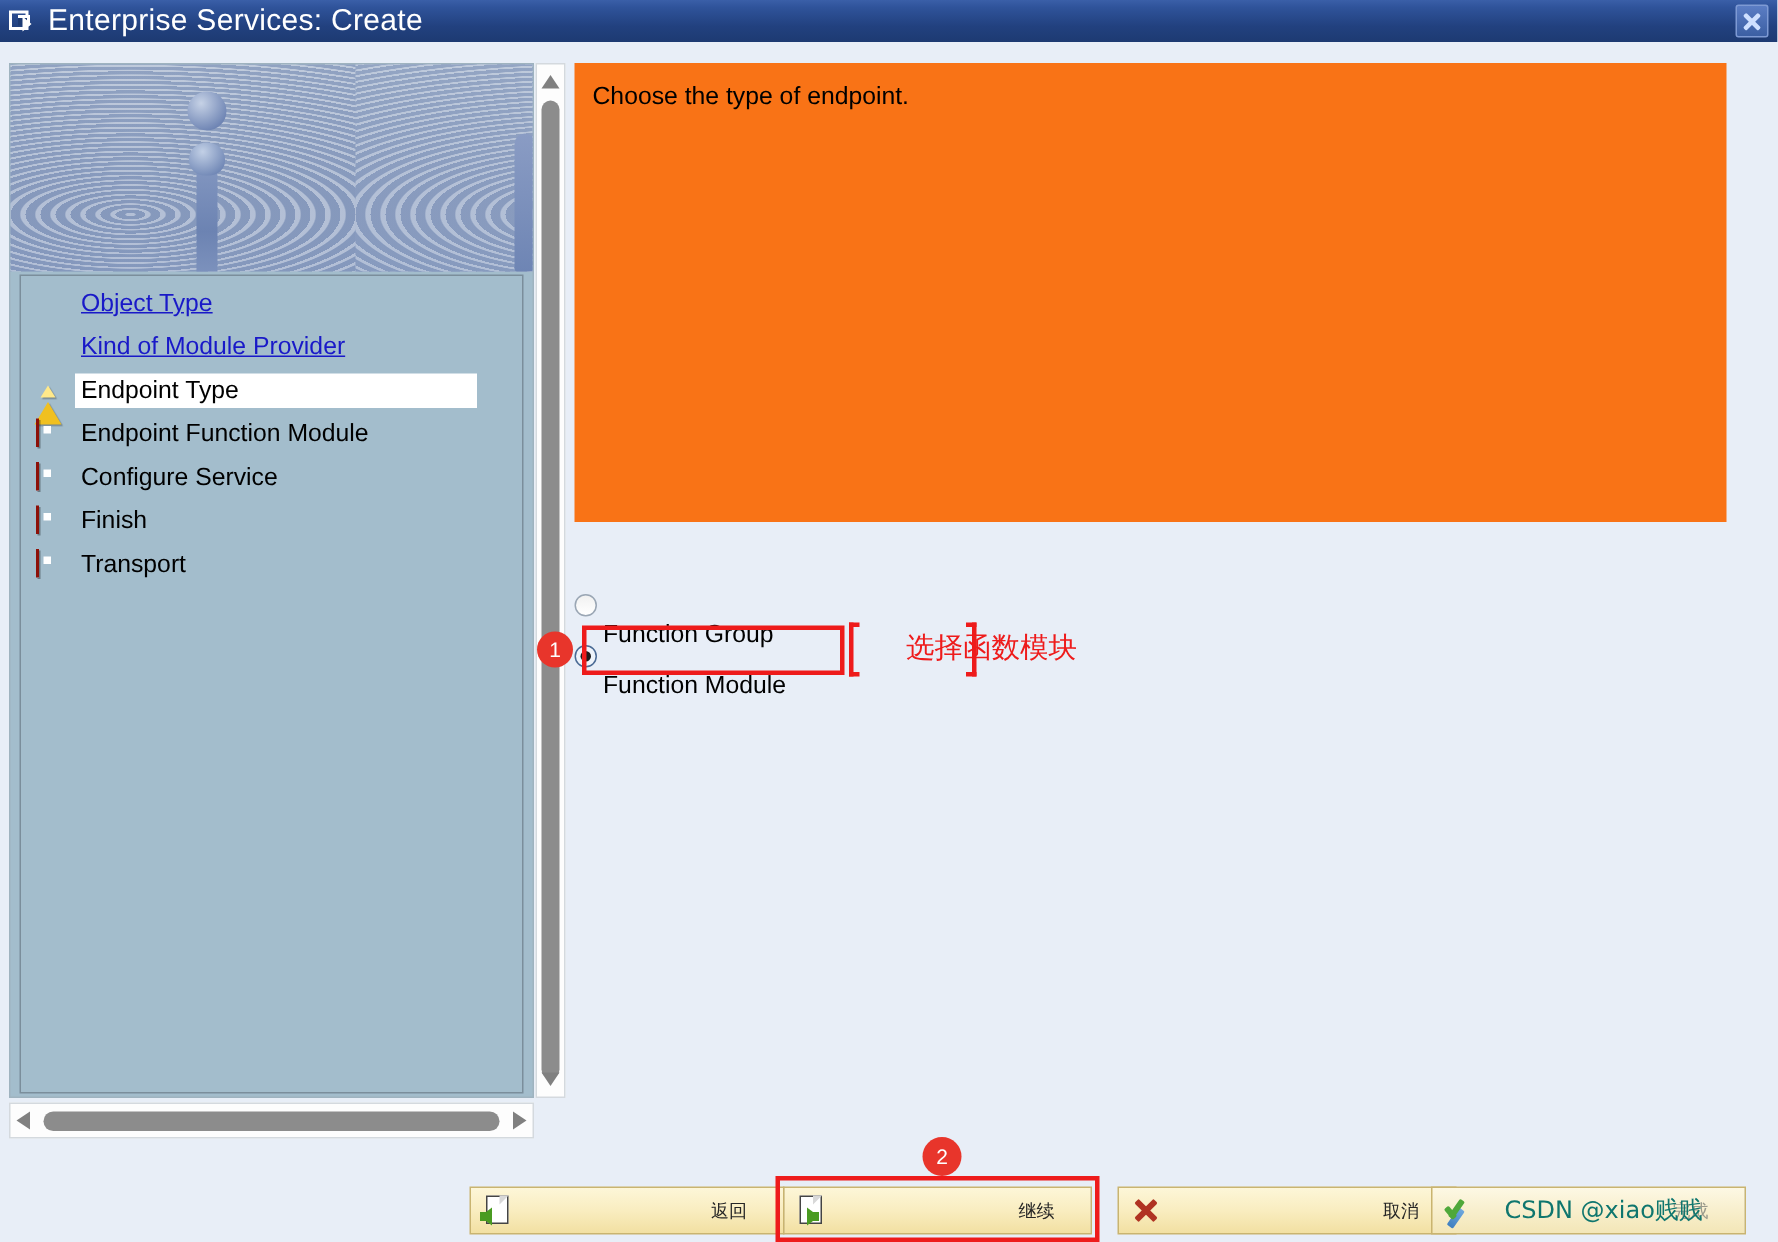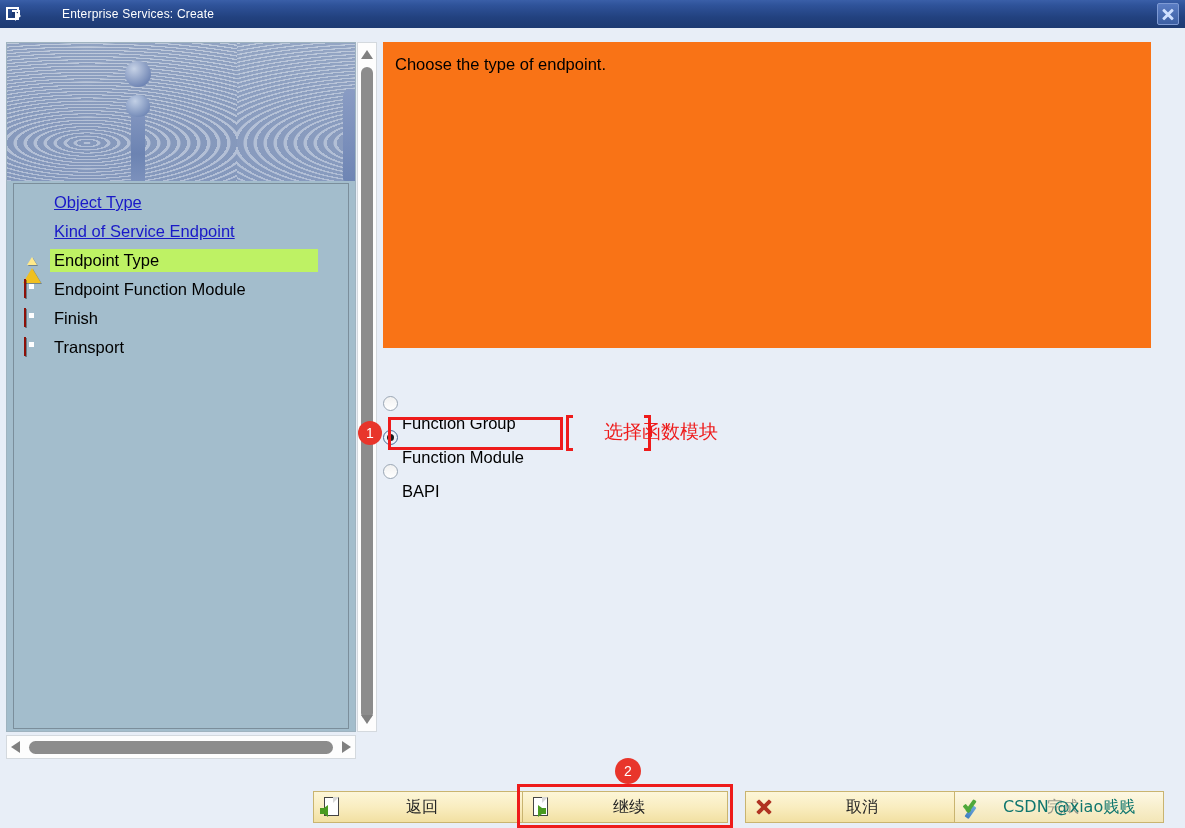--- a/index.html
+++ b/index.html
@@ -51,24 +51,23 @@
   #title-icon .arrow {
     position: absolute;
     left: 11px; top: 7px;
     width: 0; height: 0;
     border-left: 6px solid #ffffff;
     border-top: 5px solid transparent;
     border-bottom: 5px solid transparent;
   }
   #title-text {
     color: #ffffff;
-    font-size: 12px;
+    font-size: 20px;
     letter-spacing: .2px;
     white-space: nowrap;
-    margin-left: 30px;
   }
   #close-button {
     position: absolute;
     right: 6px; top: 3px;
     width: 22px; height: 22px;
     background: linear-gradient(to bottom, #5b7dc4, #3c5fa3);
     border: 1px solid #7e9ad4;
     border-radius: 2px;
     box-sizing: border-box;
     cursor: pointer;
@@ -215,21 +214,21 @@
     font-size: 16.5px;
     color: #000000;
     white-space: nowrap;
   }
   .step.done .step-label {
     color: #1919c8;
     text-decoration: underline;
     cursor: pointer;
   }
   .step.current .step-label {
-    background: #bef264;
+    background: #ffffff;
     display: block;
     width: 268px;
     padding: 2px 0 2px 4px;
     margin-left: -4px;
     box-sizing: border-box;
   }
 
   #h-scroll {
     position: absolute;
     left: 6px; top: 735px;
@@ -439,22 +438,22 @@
     cursor: default;
   }
   .tb-icon {
     width: 26px; height: 24px;
     margin-left: 6px;
     flex: 0 0 auto;
     position: relative;
   }
   .tb-label {
     flex: 1 1 auto;
-    text-align: center;
-    font-size: 16px;
+    text-align: right;
+    font-size: 12px;
     color: #262626;
     font-family: "DejaVu Sans", sans-serif;
     padding-right: 24px;
   }
   .tb-button.disabled .tb-label { color: #9a9a8c; }
 
   
   .ic-page {
     position: absolute;
     left: 4px; top: 2px;
@@ -602,32 +601,36 @@
     <div class="drop-top"></div>
   </div>
 
   <div id="steps">
     <div class="step done">
       <span class="step-icon"><span class="ic-done"></span></span>
       <span class="step-label">Object Type</span>
     </div>
     <div class="step done">
       <span class="step-icon"><span class="ic-done"></span></span>
-      <span class="step-label">Kind of Service Endpoint</span>
+      <span class="step-label">Kind of Module Provider</span>
     </div>
     <div class="step current">
       <span class="step-icon"><span class="ic-current"></span></span>
       <span class="step-label">Endpoint Type</span>
     </div>
     <div class="step">
       <span class="step-icon"><span class="ic-pending"></span></span>
       <span class="step-label">Endpoint Function Module</span>
     </div>
     <div class="step">
       <span class="step-icon"><span class="ic-pending"></span></span>
+      <span class="step-label">Configure Service</span>
+    </div>
+    <div class="step">
+      <span class="step-icon"><span class="ic-pending"></span></span>
       <span class="step-label">Finish</span>
     </div>
     <div class="step">
       <span class="step-icon"><span class="ic-pending"></span></span>
       <span class="step-label">Transport</span>
     </div>
   </div>
 </div>
 
 <div id="v-scroll">
@@ -647,24 +650,20 @@
 </div>
 
 <div id="options">
   <div class="option-row">
     <span class="radio"></span>
     <span class="option-label">Function Group</span>
   </div>
   <div class="option-row">
     <span class="radio checked"></span>
     <span class="option-label">Function Module</span>
-  </div>
-  <div class="option-row">
-    <span class="radio"></span>
-    <span class="option-label">BAPI</span>
   </div>
 </div>
 
 <div id="anno-box"></div>
 <div id="anno-badge-1">1</div>
 <div id="anno-bracket">
   <span class="lb"></span>
   <span class="rb"></span>
 </div>
 <div id="anno-text-1">选择函数模块</div>

